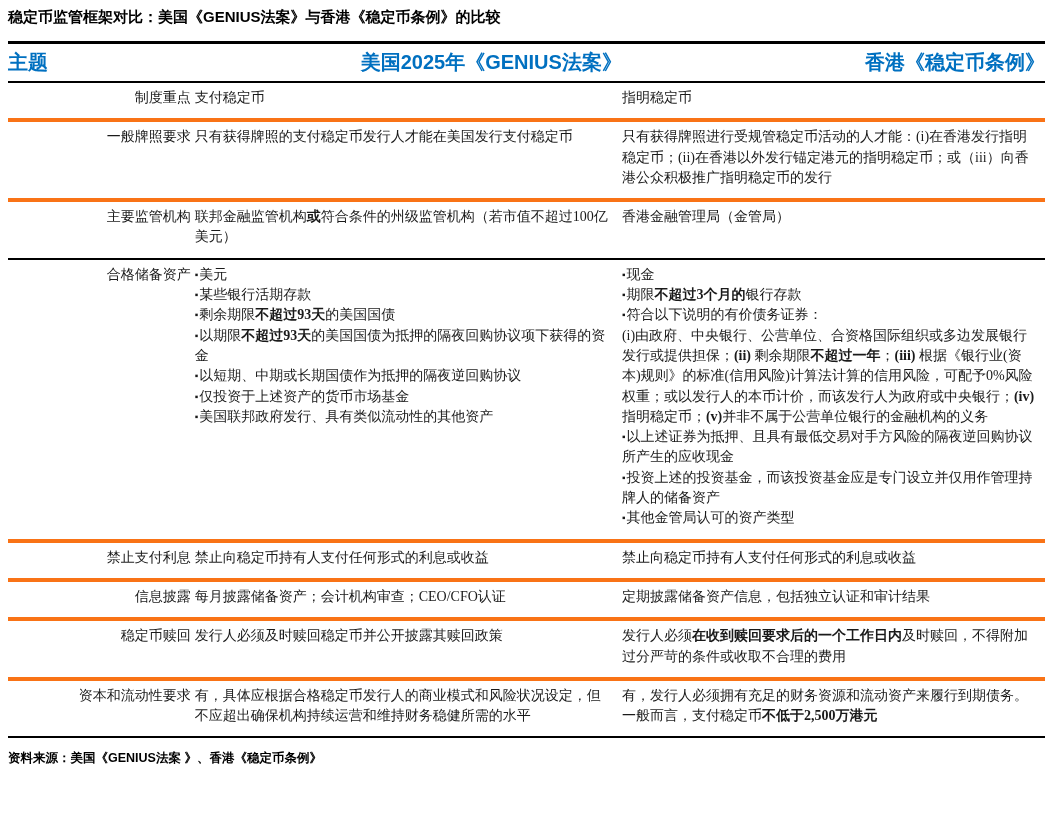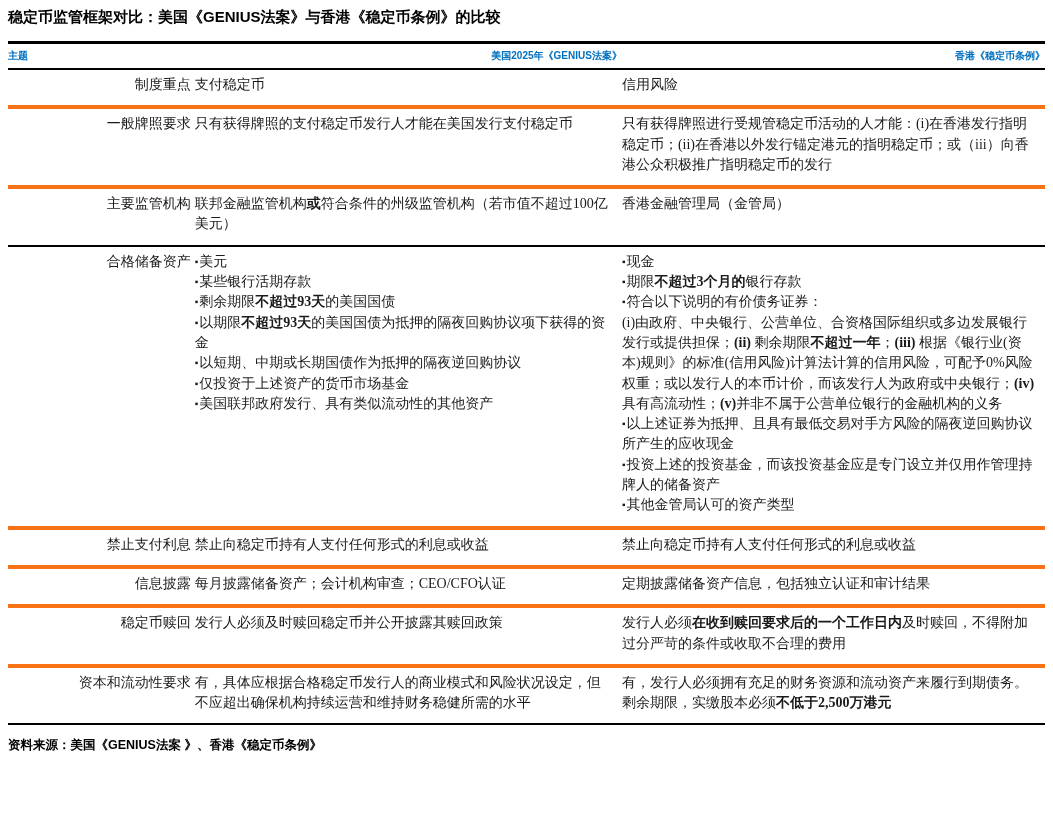--- a/index.html
+++ b/index.html
@@ -4,21 +4,21 @@
 <style>
   html,body{margin:0;padding:0;background:#ffffff;width:1053px;height:818px;overflow:hidden;}
   .page{box-sizing:border-box;width:1053px;height:794px;padding:6px 8px 0 8px;
         font-family:"Liberation Serif","DejaVu Serif",serif;color:#1a1a1a;}
   .title{font-family:"Liberation Sans","DejaVu Sans",sans-serif;font-weight:bold;
          font-size:15px;color:#000;margin:2px 0 14px 0;}
   table.cmp{width:100%;border-collapse:collapse;border-top:3px solid #000;border-bottom:2px solid #000;table-layout:fixed;}
   col.c-topic{width:18%;}
   col.c-us{width:41.2%;}
   col.c-hk{width:40.8%;}
-  thead th{font-family:"Liberation Sans","DejaVu Sans",sans-serif;font-weight:bold;font-size:10px;
+  thead th{font-family:"Liberation Sans","DejaVu Sans",sans-serif;font-weight:bold;font-size:20px;
            padding:5px 0 5px 0;border-bottom:2px solid #000;}
   thead th.left{text-align:left;}
   thead th.center{text-align:right;}
   tbody td{vertical-align:top;font-size:14px;line-height:1.45;border-top:4px solid #f97316;
            padding:5px 10px 10px 0;}
   tbody tr:first-child td{border-top:none;}
   tbody tr:nth-child(4) td{border-top:2px solid #000;} 
   td.topic{padding-right:4px;text-align:right;}
   .item{margin:0;}
   .marker{font-size:10px;vertical-align:1px;padding-right:1px;}
@@ -45,21 +45,21 @@
         <th class="center" style="color: rgb(0, 112, 192);">香港《稳定币条例》</th>
       </tr>
     </thead>
     <tbody>
         <tr>
           <td class="topic">制度重点</td>
           <td>
             <div class="item"><span>支付稳定币</span></div>
           </td>
           <td>
-            <div class="item"><span>信用风险</span></div>
+            <div class="item"><span>指明稳定币</span></div>
           </td>
         </tr>
         <tr>
           <td class="topic">一般牌照要求</td>
           <td>
             <div class="item"><span>只有获得牌照的支付稳定币发行人才能在美国发行支付稳定币</span></div>
           </td>
           <td>
             <div class="item"><span>只有获得牌照进行受规管稳定币活动的人才能：(i)在香港发行指明稳定币；(ii)在香港以外发行锚定港元的指明稳定币；或（iii）向香港公众积极推广指明稳定币的发行</span></div>
           </td>
@@ -81,21 +81,21 @@
             <div class="item"><span class="marker">▪</span><span>剩余期限</span><b>不超过93天</b><span>的美国国债</span></div>
             <div class="item"><span class="marker">▪</span><span>以期限</span><b>不超过93天</b><span>的美国国债为抵押的隔夜回购协议项下获得的资金</span></div>
             <div class="item"><span class="marker">▪</span><span>以短期、中期或长期国债作为抵押的隔夜逆回购协议</span></div>
             <div class="item"><span class="marker">▪</span><span>仅投资于上述资产的货币市场基金</span></div>
             <div class="item"><span class="marker">▪</span><span>美国联邦政府发行、具有类似流动性的其他资产</span></div>
           </td>
           <td>
             <div class="item"><span class="marker">▪</span><span>现金</span></div>
             <div class="item"><span class="marker">▪</span><span>期限</span><b>不超过3个月的</b><span>银行存款</span></div>
             <div class="item"><span class="marker">▪</span><span>符合以下说明的有价债务证券：</span></div>
-            <div class="item"><span>(i)由政府、中央银行、公营单位、合资格国际组织或多边发展银行发行或提供担保；</span><b>(ii)</b><span> 剩余期限</span><b>不超过一年</b><span>；</span><b>(iii)</b><span> 根据《银行业(资本)规则》的标准(信用风险)计算法计算的信用风险，可配予0%风险权重；或以发行人的本币计价，而该发行人为政府或中央银行；</span><b>(iv)</b><span>具有高流动性；</span><b>(v)</b><span>并非不属于公营单位银行的金融机构的义务</span></div>
+            <div class="item"><span>(i)由政府、中央银行、公营单位、合资格国际组织或多边发展银行发行或提供担保；</span><b>(ii)</b><span> 剩余期限</span><b>不超过一年</b><span>；</span><b>(iii)</b><span> 根据《银行业(资本)规则》的标准(信用风险)计算法计算的信用风险，可配予0%风险权重；或以发行人的本币计价，而该发行人为政府或中央银行；</span><b>(iv)</b><span>指明稳定币；</span><b>(v)</b><span>并非不属于公营单位银行的金融机构的义务</span></div>
             <div class="item"><span class="marker">▪</span><span>以上述证券为抵押、且具有最低交易对手方风险的隔夜逆回购协议所产生的应收现金</span></div>
             <div class="item"><span class="marker">▪</span><span>投资上述的投资基金，而该投资基金应是专门设立并仅用作管理持牌人的储备资产</span></div>
             <div class="item"><span class="marker">▪</span><span>其他金管局认可的资产类型</span></div>
           </td>
         </tr>
         <tr>
           <td class="topic">禁止支付利息</td>
           <td>
             <div class="item"><span>禁止向稳定币持有人支付任何形式的利息或收益</span></div>
           </td>
@@ -120,20 +120,20 @@
           <td>
             <div class="item"><span>发行人必须</span><b>在收到赎回要求后的一个工作日内</b><span>及时赎回，不得附加过分严苛的条件或收取不合理的费用</span></div>
           </td>
         </tr>
         <tr>
           <td class="topic">资本和流动性要求</td>
           <td>
             <div class="item"><span>有，具体应根据合格稳定币发行人的商业模式和风险状况设定，但不应超出确保机构持续运营和维持财务稳健所需的水平</span></div>
           </td>
           <td>
-            <div class="item"><span>有，发行人必须拥有充足的财务资源和流动资产来履行到期债务。剩余期限，实缴股本必须</span><b>不低于2,500万港元</b></div>
+            <div class="item"><span>有，发行人必须拥有充足的财务资源和流动资产来履行到期债务。一般而言，支付稳定币</span><b>不低于2,500万港元</b></div>
           </td>
         </tr>
       </tbody>
   </table>
 
   <div class="source">资料来源：美国《GENIUS法案 》、香港《稳定币条例》</div>
 </div>
 
 </body></html>

